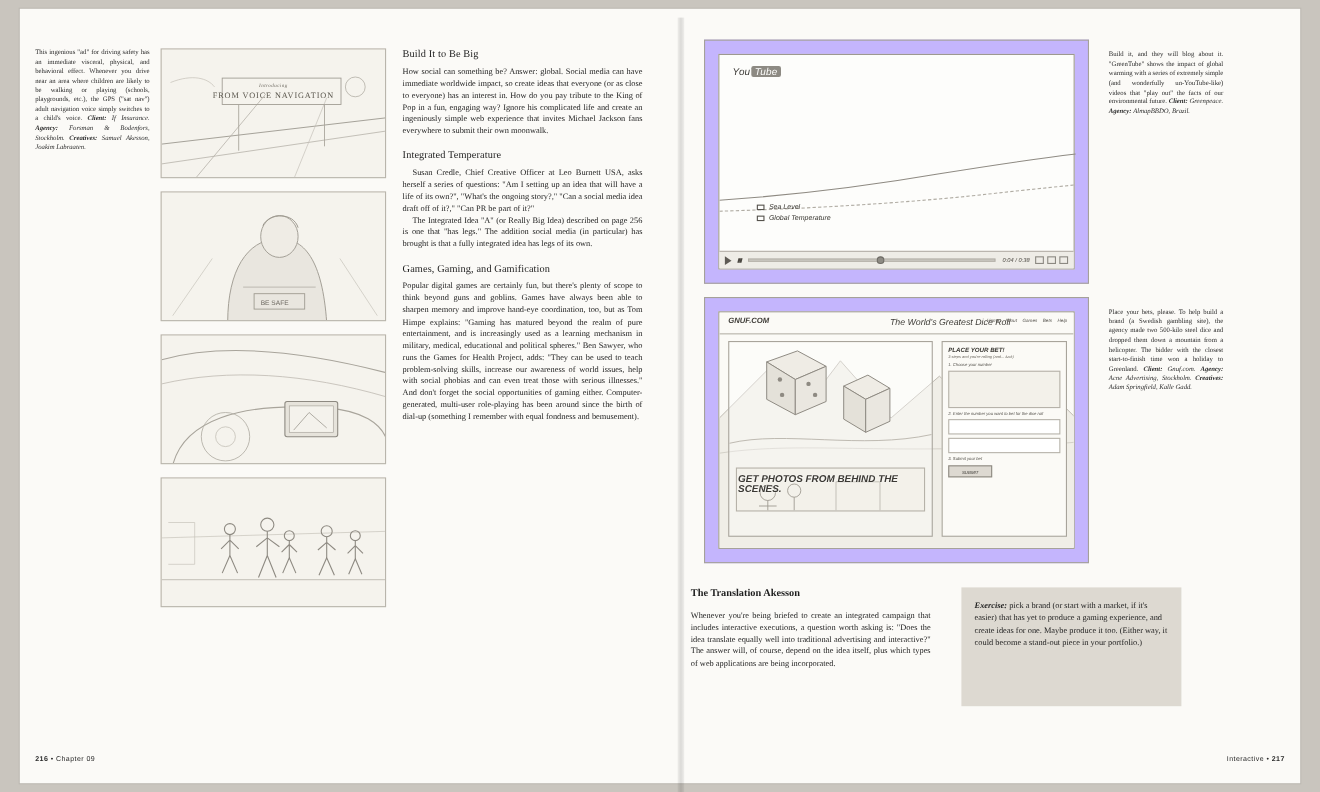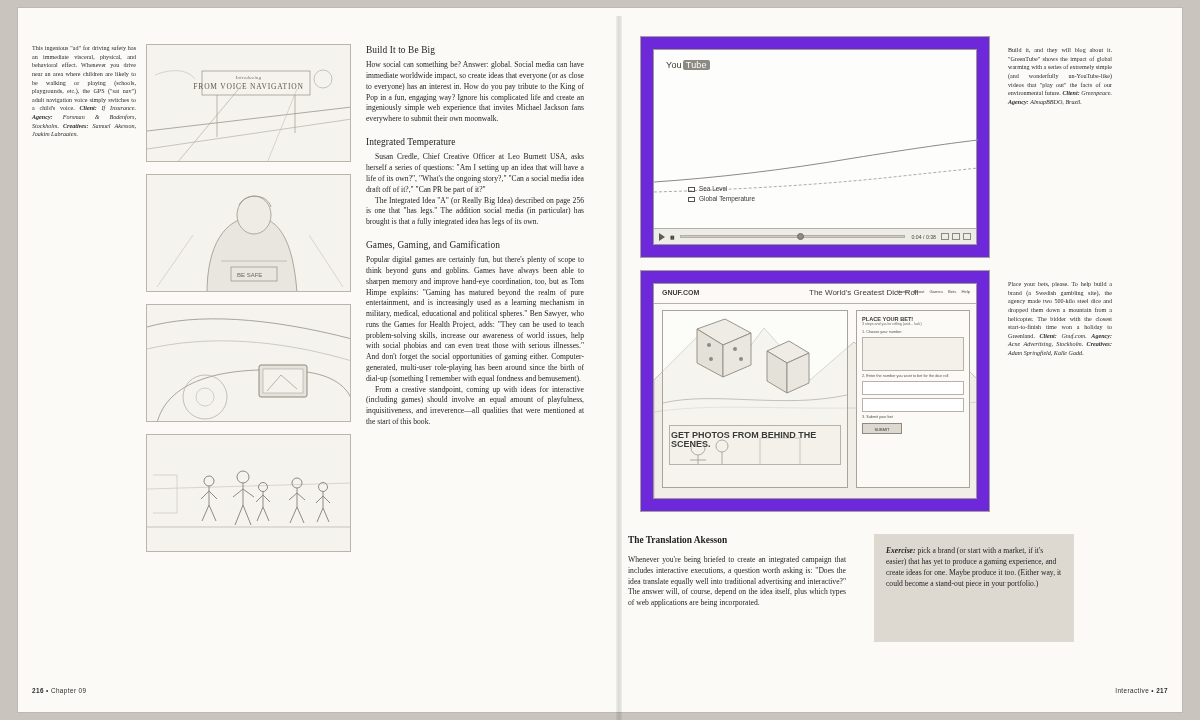--- a/index.html
+++ b/index.html
@@ -94,22 +94,23 @@
     letter-spacing: .1px;
   }
   .body-col h2.spaced { margin-top: 11px; }
   .body-col p { margin: 0; text-indent: 0; }
   .body-col p.ind { text-indent: 9px; }
   .body-col p + p { margin-top: 0; }
 
   
   .panel {
     position: absolute;
-    background: #6d28d9;
+    background: #c4b5fd;
     border: 1px solid #a5a199;
+    font-style: italic;
   }
   .panel-inner {
     position: absolute;
     background: #fdfdfb;
     border: 1px solid #9d9990;
   }
   .side-caption {
     position: absolute;
     font-size: 6.1px;
     line-height: 1.42;
@@ -290,21 +291,20 @@
       <div class="body-col">
         <h2>Build It to Be Big</h2>
         <p>How social can something be? Answer: global. Social media can have immediate worldwide impact, so create ideas that everyone (or as close to everyone) has an interest in. How do you pay tribute to the King of Pop in a fun, engaging way? Ignore his complicated life and create an ingeniously simple web experience that invites Michael Jackson fans everywhere to submit their own moonwalk.</p>
 
         <h2 class="spaced">Integrated Temperature</h2>
         <p class="ind">Susan Credle, Chief Creative Officer at Leo Burnett USA, asks herself a series of questions: "Am I setting up an idea that will have a life of its own?", "What's the ongoing story?," "Can a social media idea draft off of it?," "Can PR be part of it?"</p>
         <p class="ind">The Integrated Idea "A" (or Really Big Idea) described on page 256 is one that "has legs." The addition social media (in particular) has brought is that a fully integrated idea has legs of its own.</p>
 
         <h2 class="spaced">Games, Gaming, and Gamification</h2>
         <p>Popular digital games are certainly fun, but there's plenty of scope to think beyond guns and goblins. Games have always been able to sharpen memory and improve hand-eye coordination, too, but as Tom Himpe explains: "Gaming has matured beyond the realm of pure entertainment, and is increasingly used as a learning mechanism in military, medical, educational and political spheres." Ben Sawyer, who runs the Games for Health Project, adds: "They can be used to teach problem-solving skills, increase our awareness of world issues, help with social phobias and can even treat those with serious illnesses." And don't forget the social opportunities of gaming either. Computer-generated, multi-user role-playing has been around since the birth of dial-up (something I remember with equal fondness and bemusement).</p>
-        <p class="ind">From a creative standpoint, coming up with ideas for interactive (including games) should involve an equal amount of playfulness, inquisitiveness, and irreverence—all qualities that were mentioned at the start of this book.</p>
       </div>
 
       <div class="folio folio-left">
         <b>216</b>
         <span>•</span>
         <span>Chapter 09</span>
       </div>
     </div>
 
     <div class="page-right">

